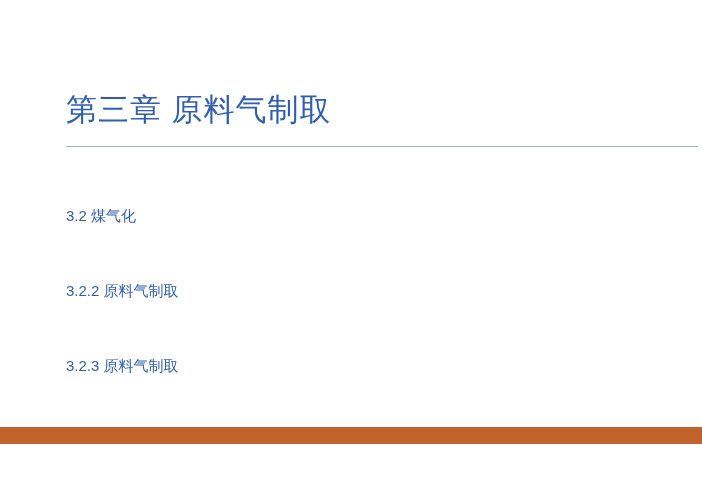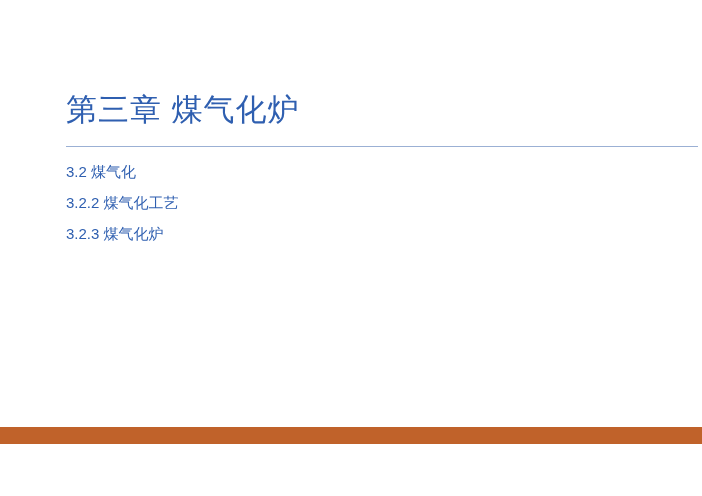--- a/index.html
+++ b/index.html
@@ -39,20 +39,21 @@
     position: absolute;
     left: 66px;
     top: 156px;
     width: 600px;
   }
   .body-line {
     font-size: 15px;
     color: #2f5fb0;
     line-height: 31px;
     white-space: nowrap;
+    margin-top: 44px;
   }
   .bottom-band {
     position: absolute;
     left: 0;
     bottom: 52px;
     width: 702px;
     height: 17px;
     background: #c0622a;
   }
   .bottom-fill {
@@ -62,26 +63,26 @@
     width: 702px;
     height: 52px;
     background: #ffffff;
   }
 </style>
 </head>
 <body>
 
 <div class="slide">
 
-  <h1 class="slide-title">第三章 煤气化炉</h1>
+  <h1 class="slide-title">第三章 原料气制取</h1>
 
   <div class="title-rule"></div>
 
   <div class="body-list">
     <div class="body-line">3.2 煤气化</div>
-    <div class="body-line">3.2.2 煤气化工艺</div>
-    <div class="body-line">3.2.3 煤气化炉</div>
+    <div class="body-line">3.2.2 原料气制取</div>
+    <div class="body-line">3.2.3 原料气制取</div>
   </div>
 
   <div class="bottom-fill"></div>
   <div class="bottom-band"></div>
 
 </div>
 
 </body></html>

